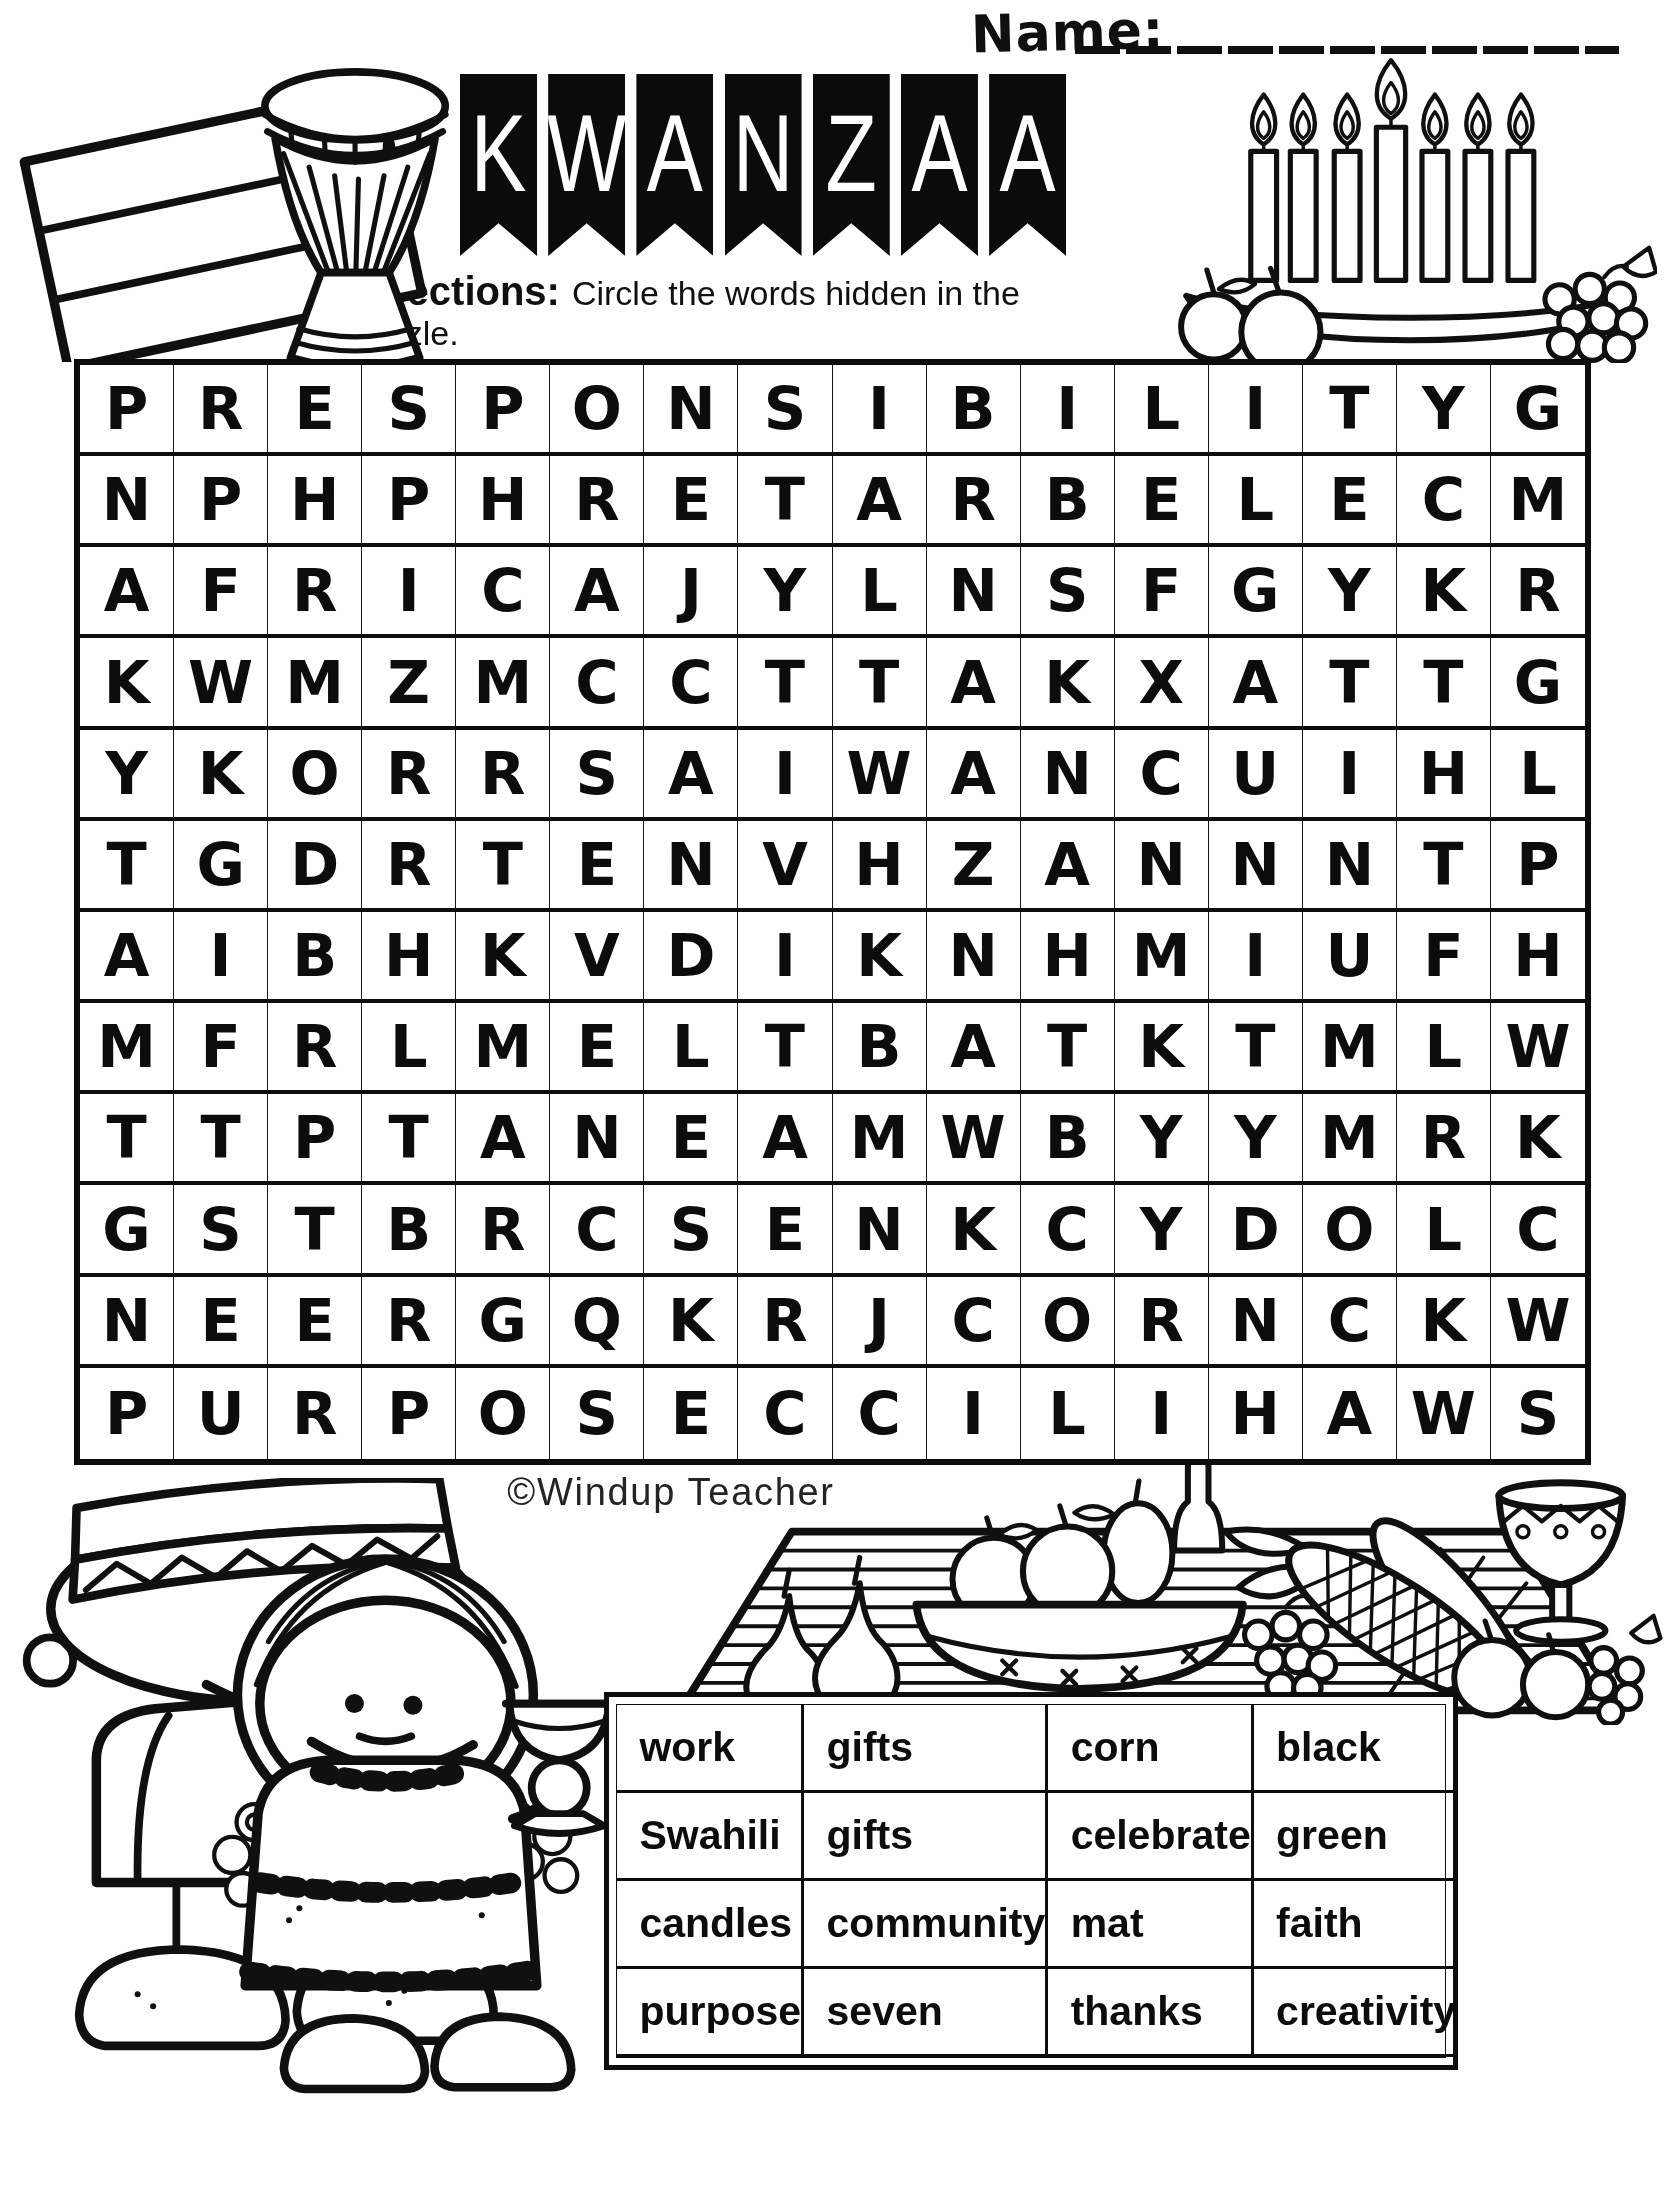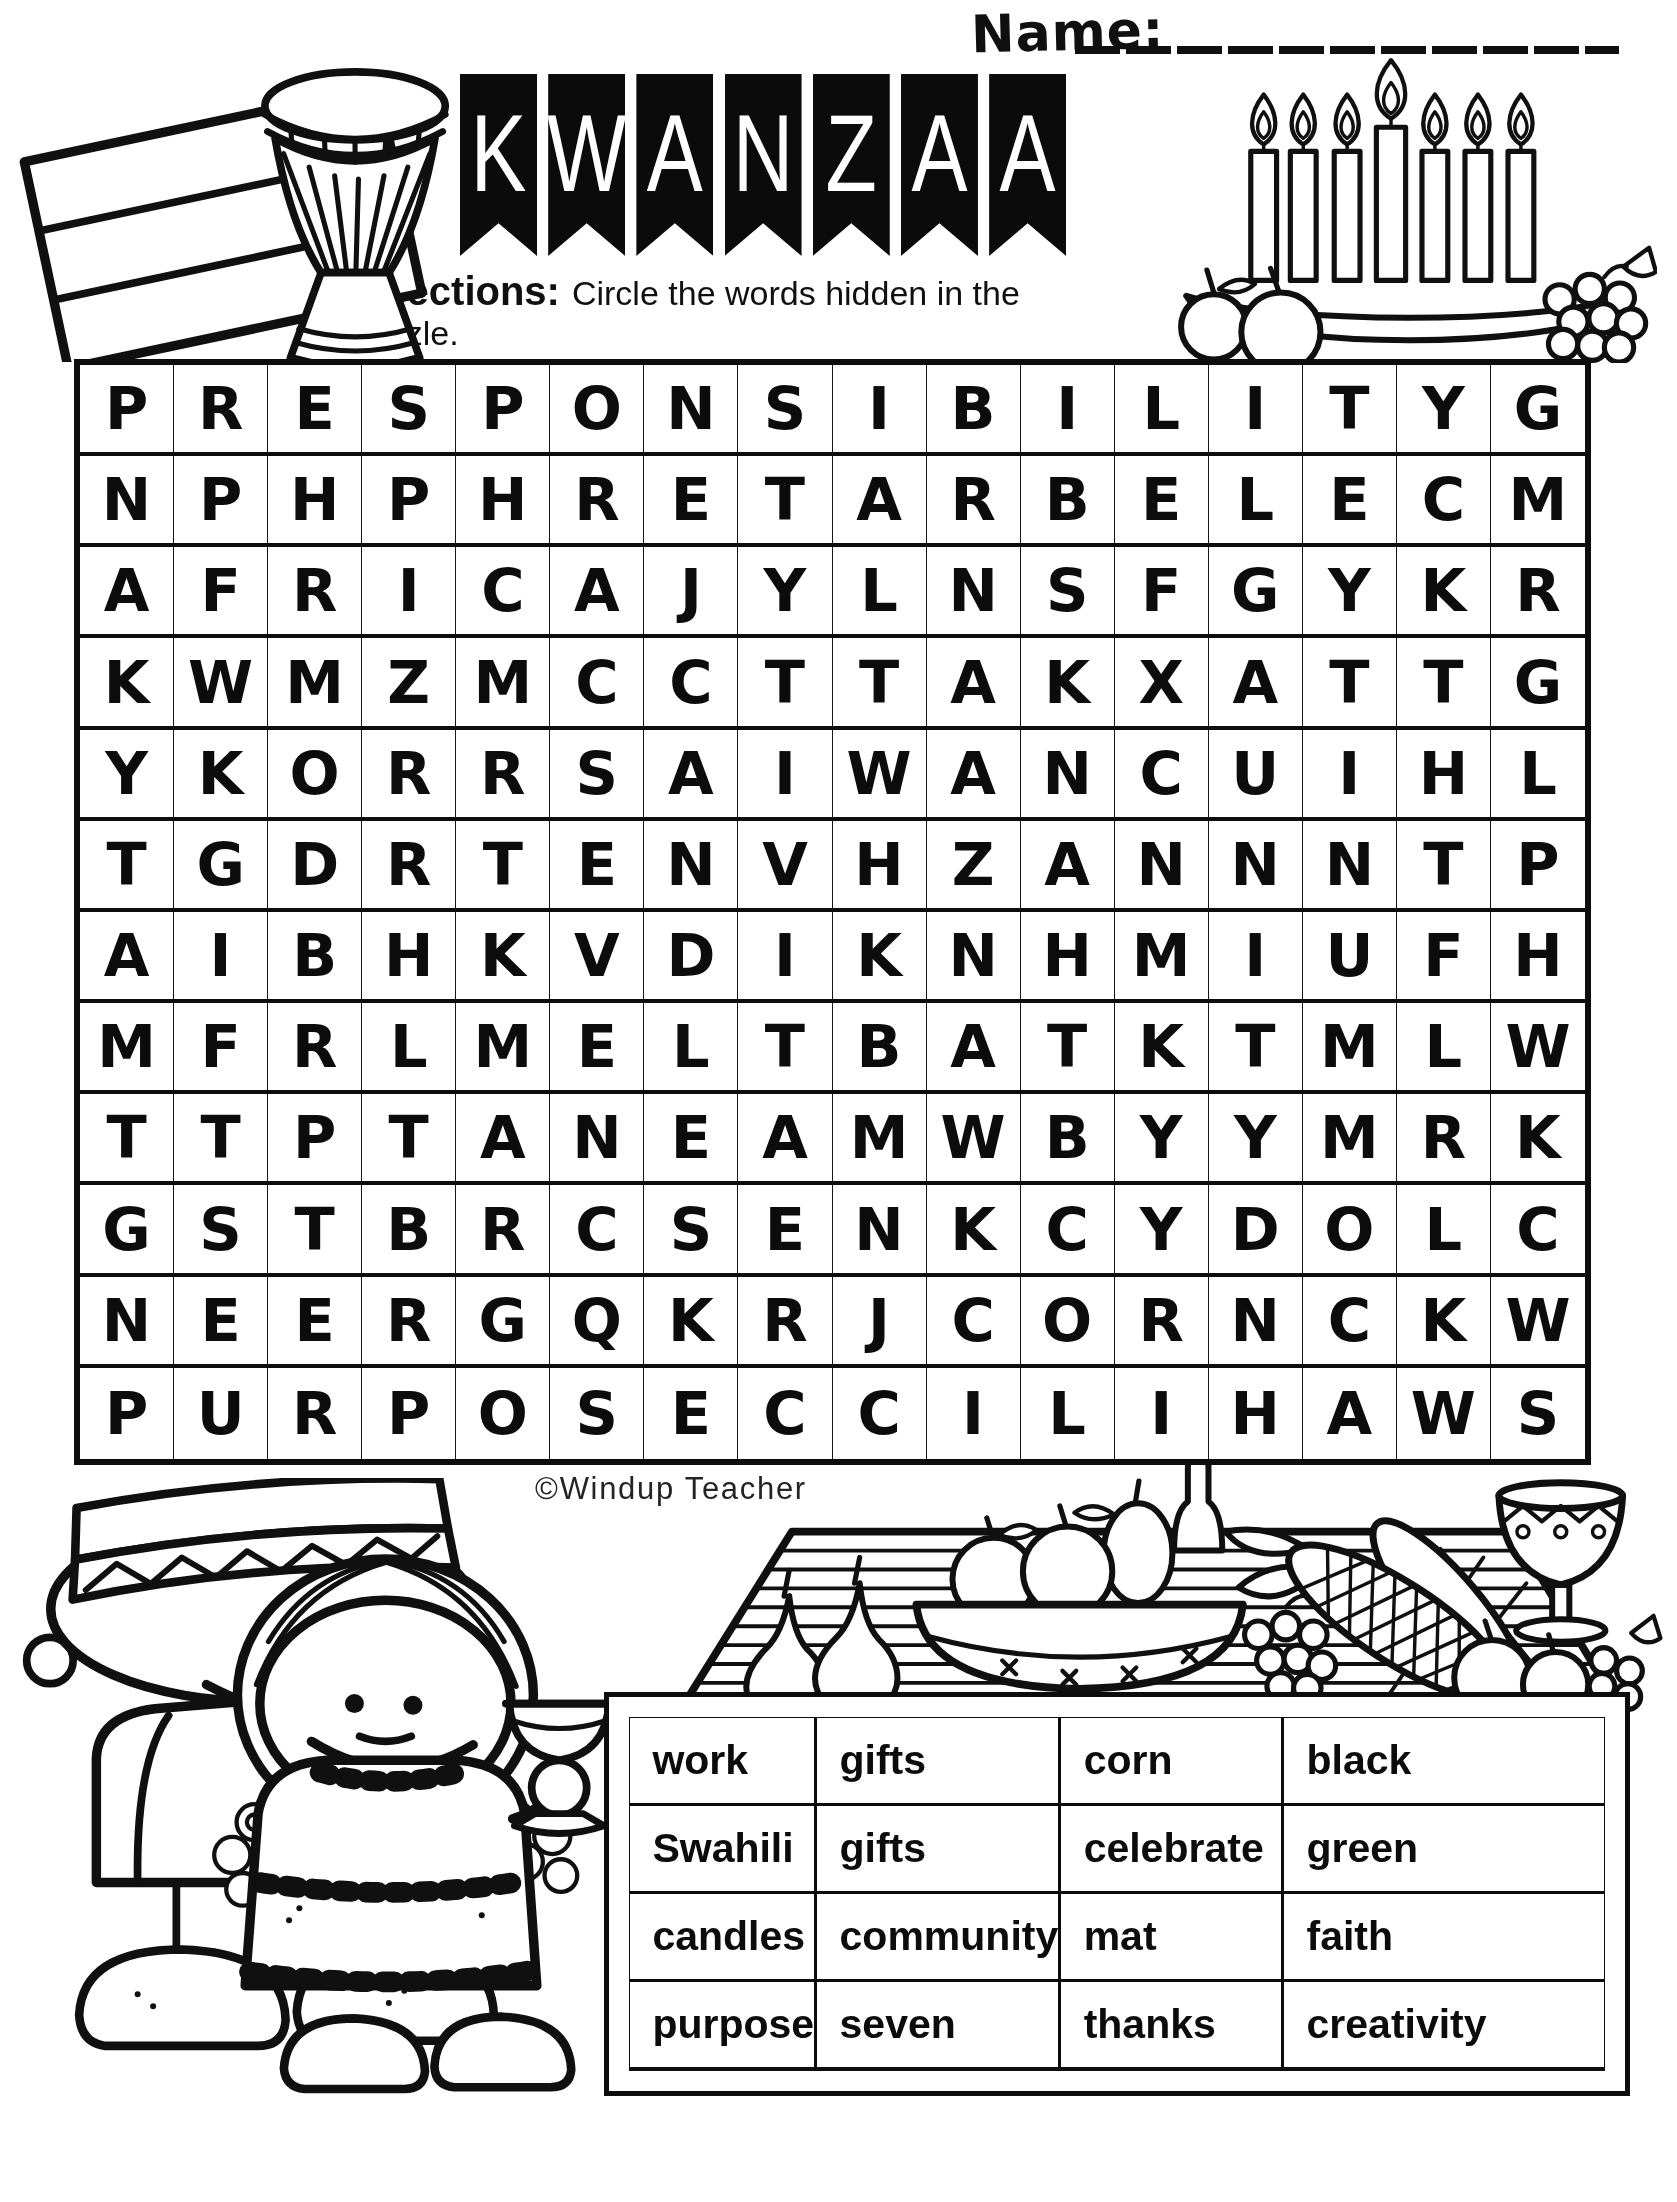--- a/index.html
+++ b/index.html
@@ -44,27 +44,27 @@
   .gcell{
     border-right:1.7px solid #151515;border-bottom:4.3px solid #0d0d0d;
     display:flex;align-items:center;justify-content:center;
     font-family:"DejaVu Sans",sans-serif;font-weight:700;font-size:59px;color:#0c0c0c;
   }
   .gcell:nth-child(16n){border-right:none;}
   .gcell:nth-child(n+177){border-bottom:none;}
 
   #credit{
     left:430px;top:1471px;width:482px;text-align:center;
-    font-size:31px;letter-spacing:1.7px;color:#242424;z-index:2;
+    font-size:38px;letter-spacing:1.7px;color:#242424;z-index:2;
   }
 
   
   #word-table{
-    left:604px;top:1692px;width:1026px;box-sizing:border-box;
-    border:5.2px solid #0d0d0d;padding:20px;background:#fff;z-index:6;
+    left:604px;top:1692px;width:854px;box-sizing:border-box;
+    border:5.2px solid #0d0d0d;padding:7px;background:#fff;z-index:6;
   }
   #word-table-inner{
     border:1.7px solid #0d0d0d;
     display:grid;grid-template-columns:226fr 268fr 285fr 409fr;grid-auto-rows:88px;
   }
   .wcell{
     border-right:3.4px solid #0d0d0d;border-bottom:3.4px solid #0d0d0d;
     display:flex;align-items:center;padding-left:22.4px;box-sizing:border-box;
     font-weight:700;font-size:41px;color:#0c0c0c;
   }

